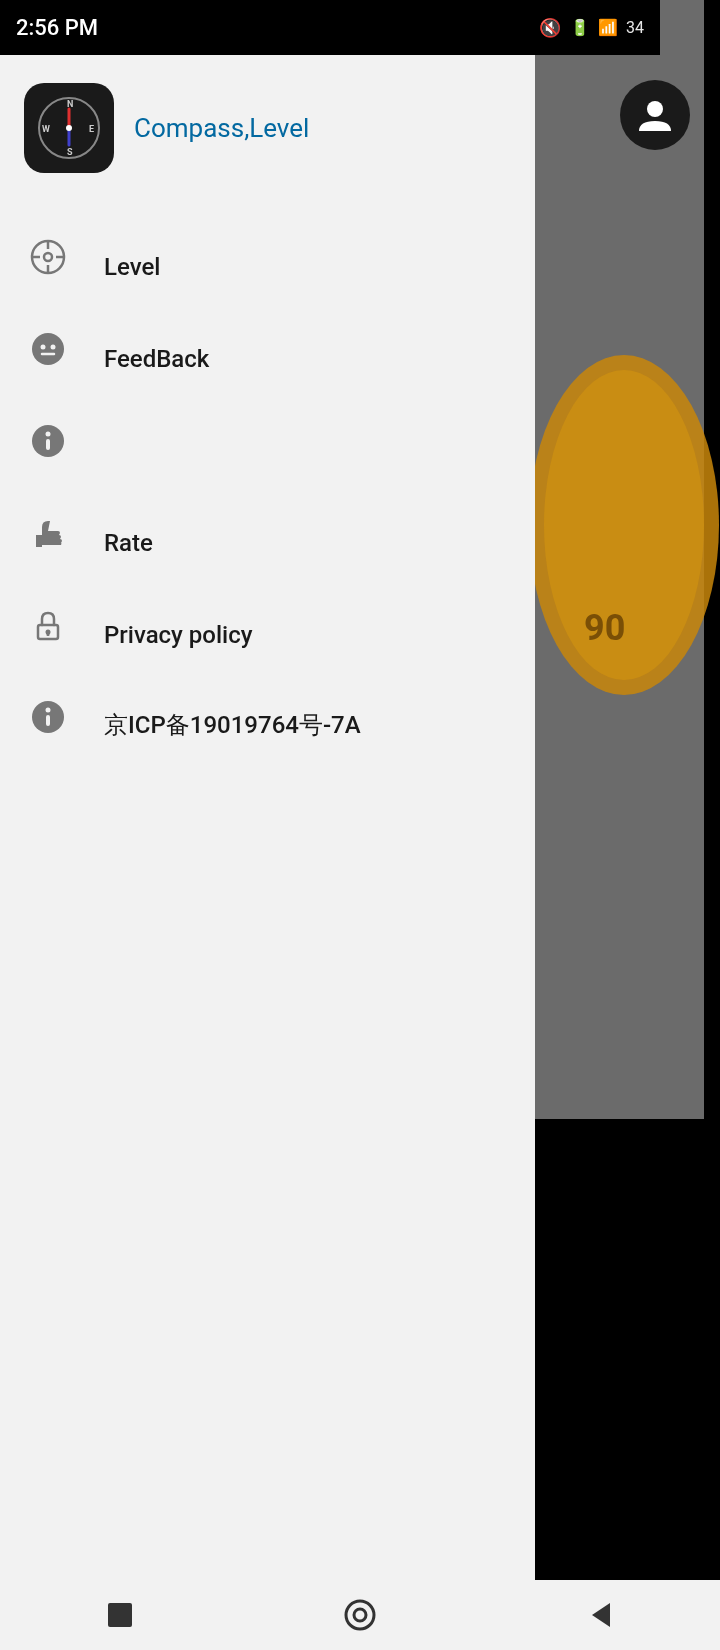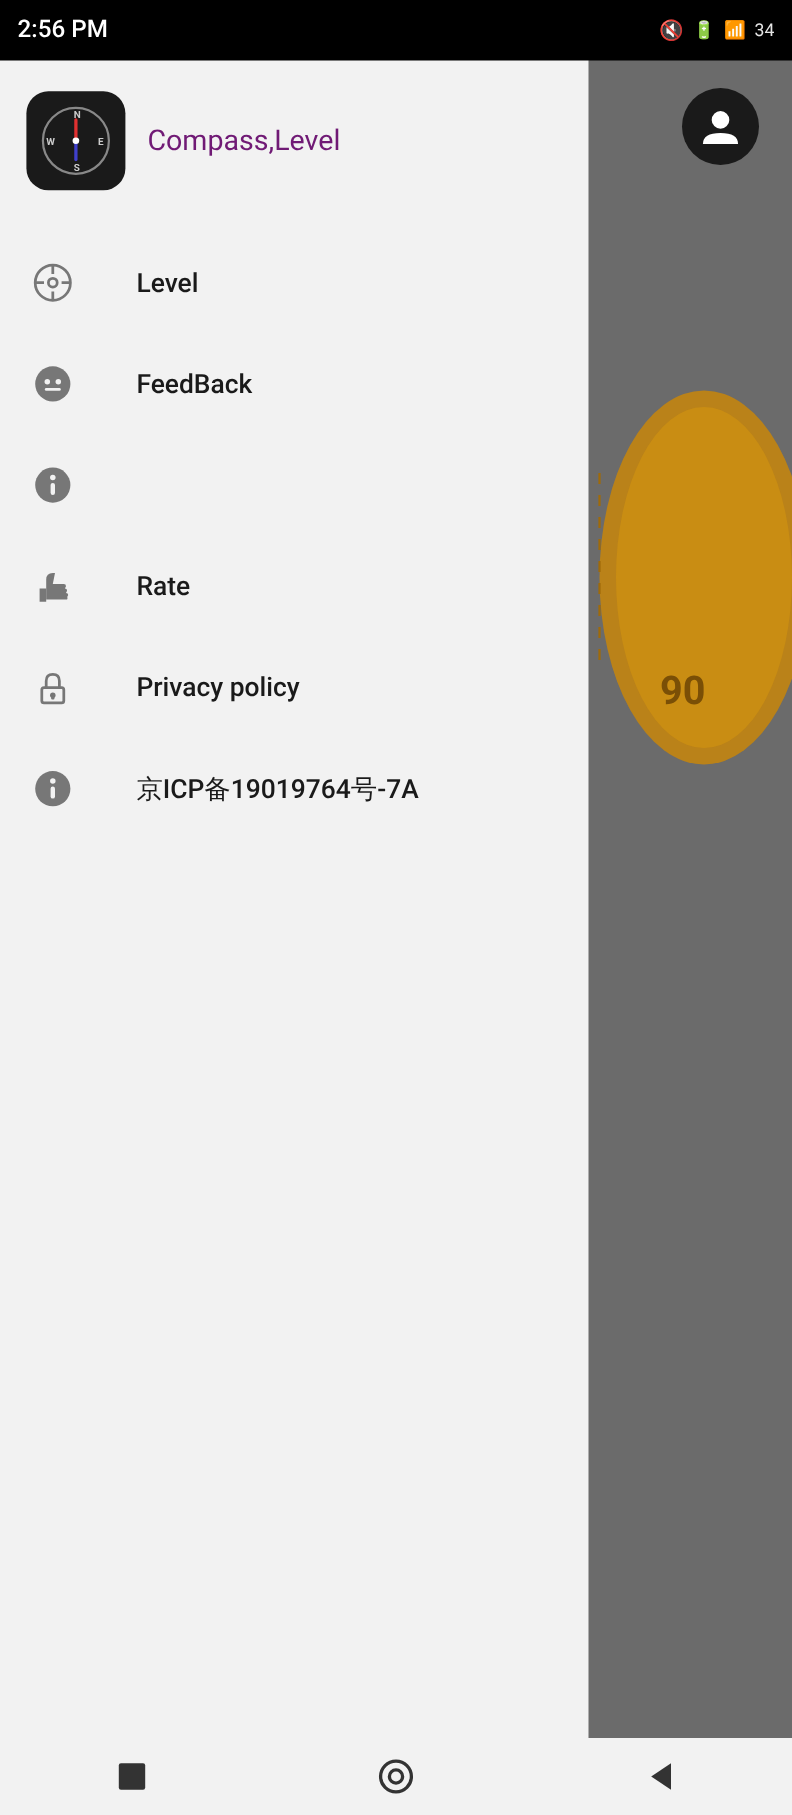--- a/index.html
+++ b/index.html
@@ -9,24 +9,24 @@
       height: 1650px;
       font-family: 'Roboto', Arial, sans-serif;
       background: #000;
       overflow: hidden;
       position: relative;
     }
 
     
     .background-right {
       position: absolute;
-      right: 0;
+      right: 16px;
       top: 0;
       width: 190px;
-      height: 1580px;
+      height: 1119px;
       background: #6b6b6b;
       z-index: 0;
     }
 
     .coin-visual {
       position: absolute;
       right: -20px;
       top: 350px;
       width: 200px;
       height: 350px;
@@ -42,21 +42,21 @@
       height: 1580px;
       background: #f2f2f2;
       z-index: 10;
     }
 
     
     .status-bar {
       position: absolute;
       top: 0;
       left: 0;
-      width: 720px;
+      width: 660px;
       height: 55px;
       background: #000;
       z-index: 20;
       display: flex;
       align-items: center;
       padding: 0 16px;
       justify-content: space-between;
     }
 
     .status-time {
@@ -117,35 +117,35 @@
       background: #1a1a1a;
       border-radius: 20px;
       display: flex;
       align-items: center;
       justify-content: center;
       flex-shrink: 0;
     }
 
     .app-title {
       font-size: 26px;
-      color: #701a75;
+      color: #0369a1;
       font-weight: 400;
     }
 
     .menu-list {
       list-style: none;
       margin-top: 10px;
     }
 
     .menu-item {
       display: flex;
-      align-items: center;
+      align-items: flex-end;
       padding: 22px 24px;
       cursor: pointer;
-      gap: 52px;
+      gap: 32px;
     }
 
     .menu-icon {
       width: 48px;
       height: 48px;
       display: flex;
       align-items: center;
       justify-content: center;
       flex-shrink: 0;
     }

